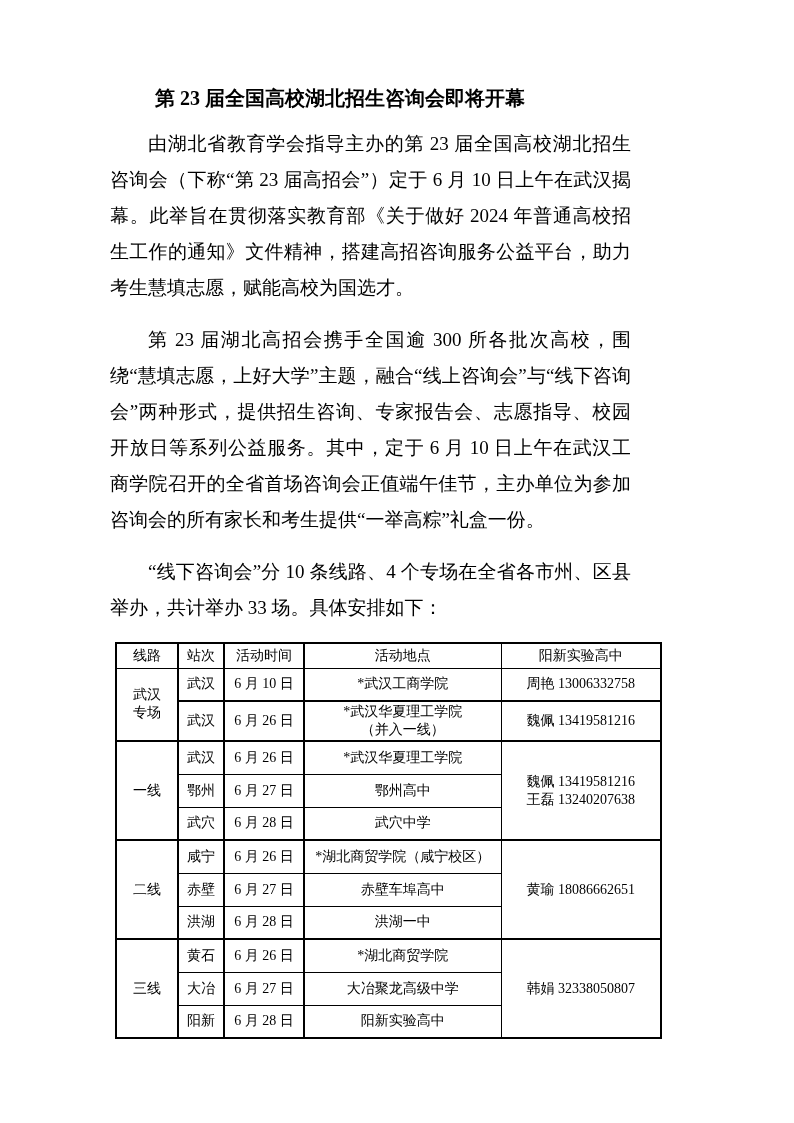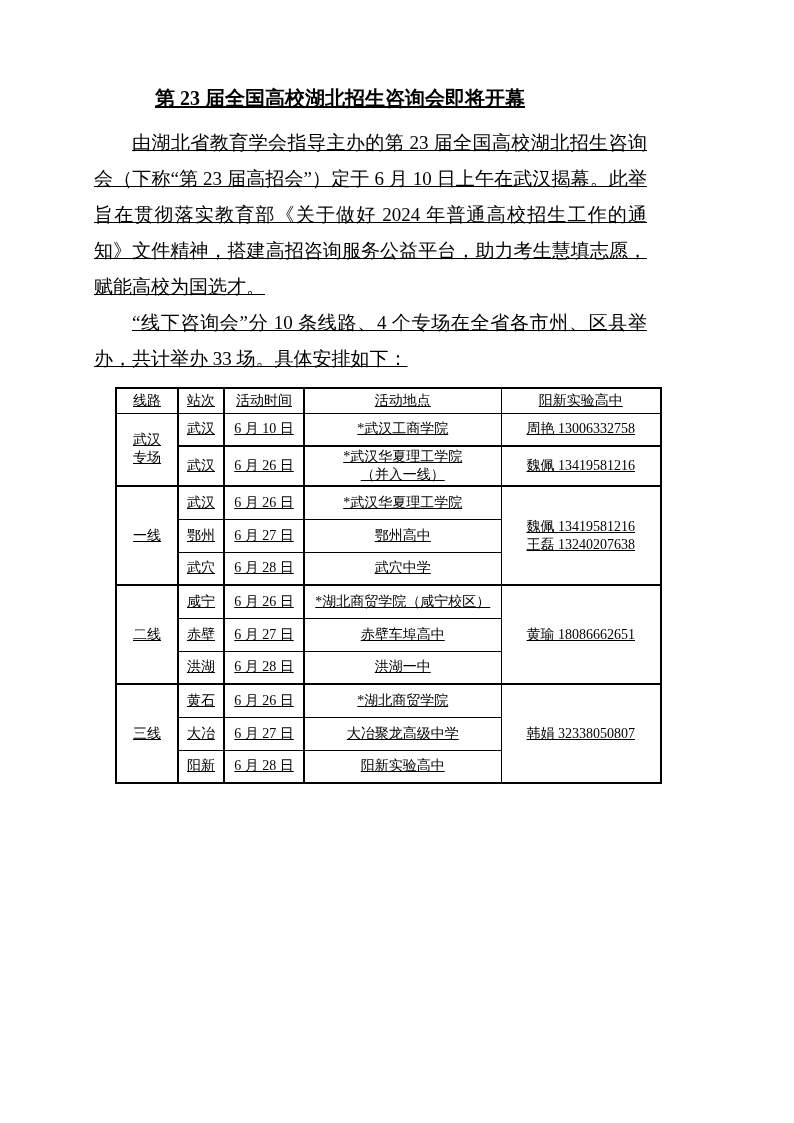--- a/index.html
+++ b/index.html
@@ -9,41 +9,40 @@
     color: #000000;
     font-family: "Liberation Serif", "DejaVu Serif", serif;
   }
   .page {
     position: relative;
     width: 734px; height: 1123px;
     box-sizing: border-box;
     padding: 86px 87px 0 94px;
     background: #ffffff;
     overflow: hidden;
-    text-decoration: underline;
   }
   .doc-title {
     font-size: 20px;
     font-weight: bold;
     line-height: 24px;
     margin: 0 0 0 61px;
   }
   .doc-subtitle {
     font-size: 20px;
     font-weight: bold;
     line-height: 24px;
     margin: 22px 0 0 249px;
   }
   .bodytext {
     margin-top: 15px;
     font-size: 19px;
     line-height: 36px;
     text-align: justify;
   }
-  .bodytext p { margin: 0; text-indent: 2em; }
+  .bodytext p { margin: 16px; text-indent: 2em; }
 
   table.schedule {
     border-collapse: collapse;
     table-layout: fixed;
     width: 545px;
     margin: 10px 0 0 21px;
     font-size: 14px;
     border: 2px solid #000000;
   }
   .schedule th, .schedule td {
@@ -64,20 +63,21 @@
 </style>
 </head>
 <body>
 
 <div class="page">
 
   <h1 class="doc-title">第 23 届全国高校湖北招生咨询会即将开幕</h1>
 
   <div class="bodytext">
     <p>由湖北省教育学会指导主办的第 23 届全国高校湖北招生咨询会（下称“第 23 届高招会”）定于 6 月 10 日上午在武汉揭幕。此举旨在贯彻落实教育部《关于做好 2024 年普通高校招生工作的通知》文件精神，搭建高招咨询服务公益平台，助力考生慧填志愿，赋能高校为国选才。</p>
+    <p>第 23 届湖北高招会携手全国逾 300 所各批次高校，围绕“慧填志愿，上好大学”主题，融合“线上咨询会”与“线下咨询会”两种形式，提供招生咨询、专家报告会、志愿指导、校园开放日等系列公益服务。其中，定于 6 月 10 日上午在武汉工商学院召开的全省首场咨询会正值端午佳节，主办单位为参加咨询会的所有家长和考生提供“一举高粽”礼盒一份。</p>
     <p>“线下咨询会”分 10 条线路、4 个专场在全省各市州、区县举办，共计举办 33 场。具体安排如下：</p>
   </div>
 
   <table class="schedule">
     <colgroup>
       <col style="width:62px">
         <col style="width:46px">
         <col style="width:80px">
         <col style="width:197px">
         <col style="width:160px">

